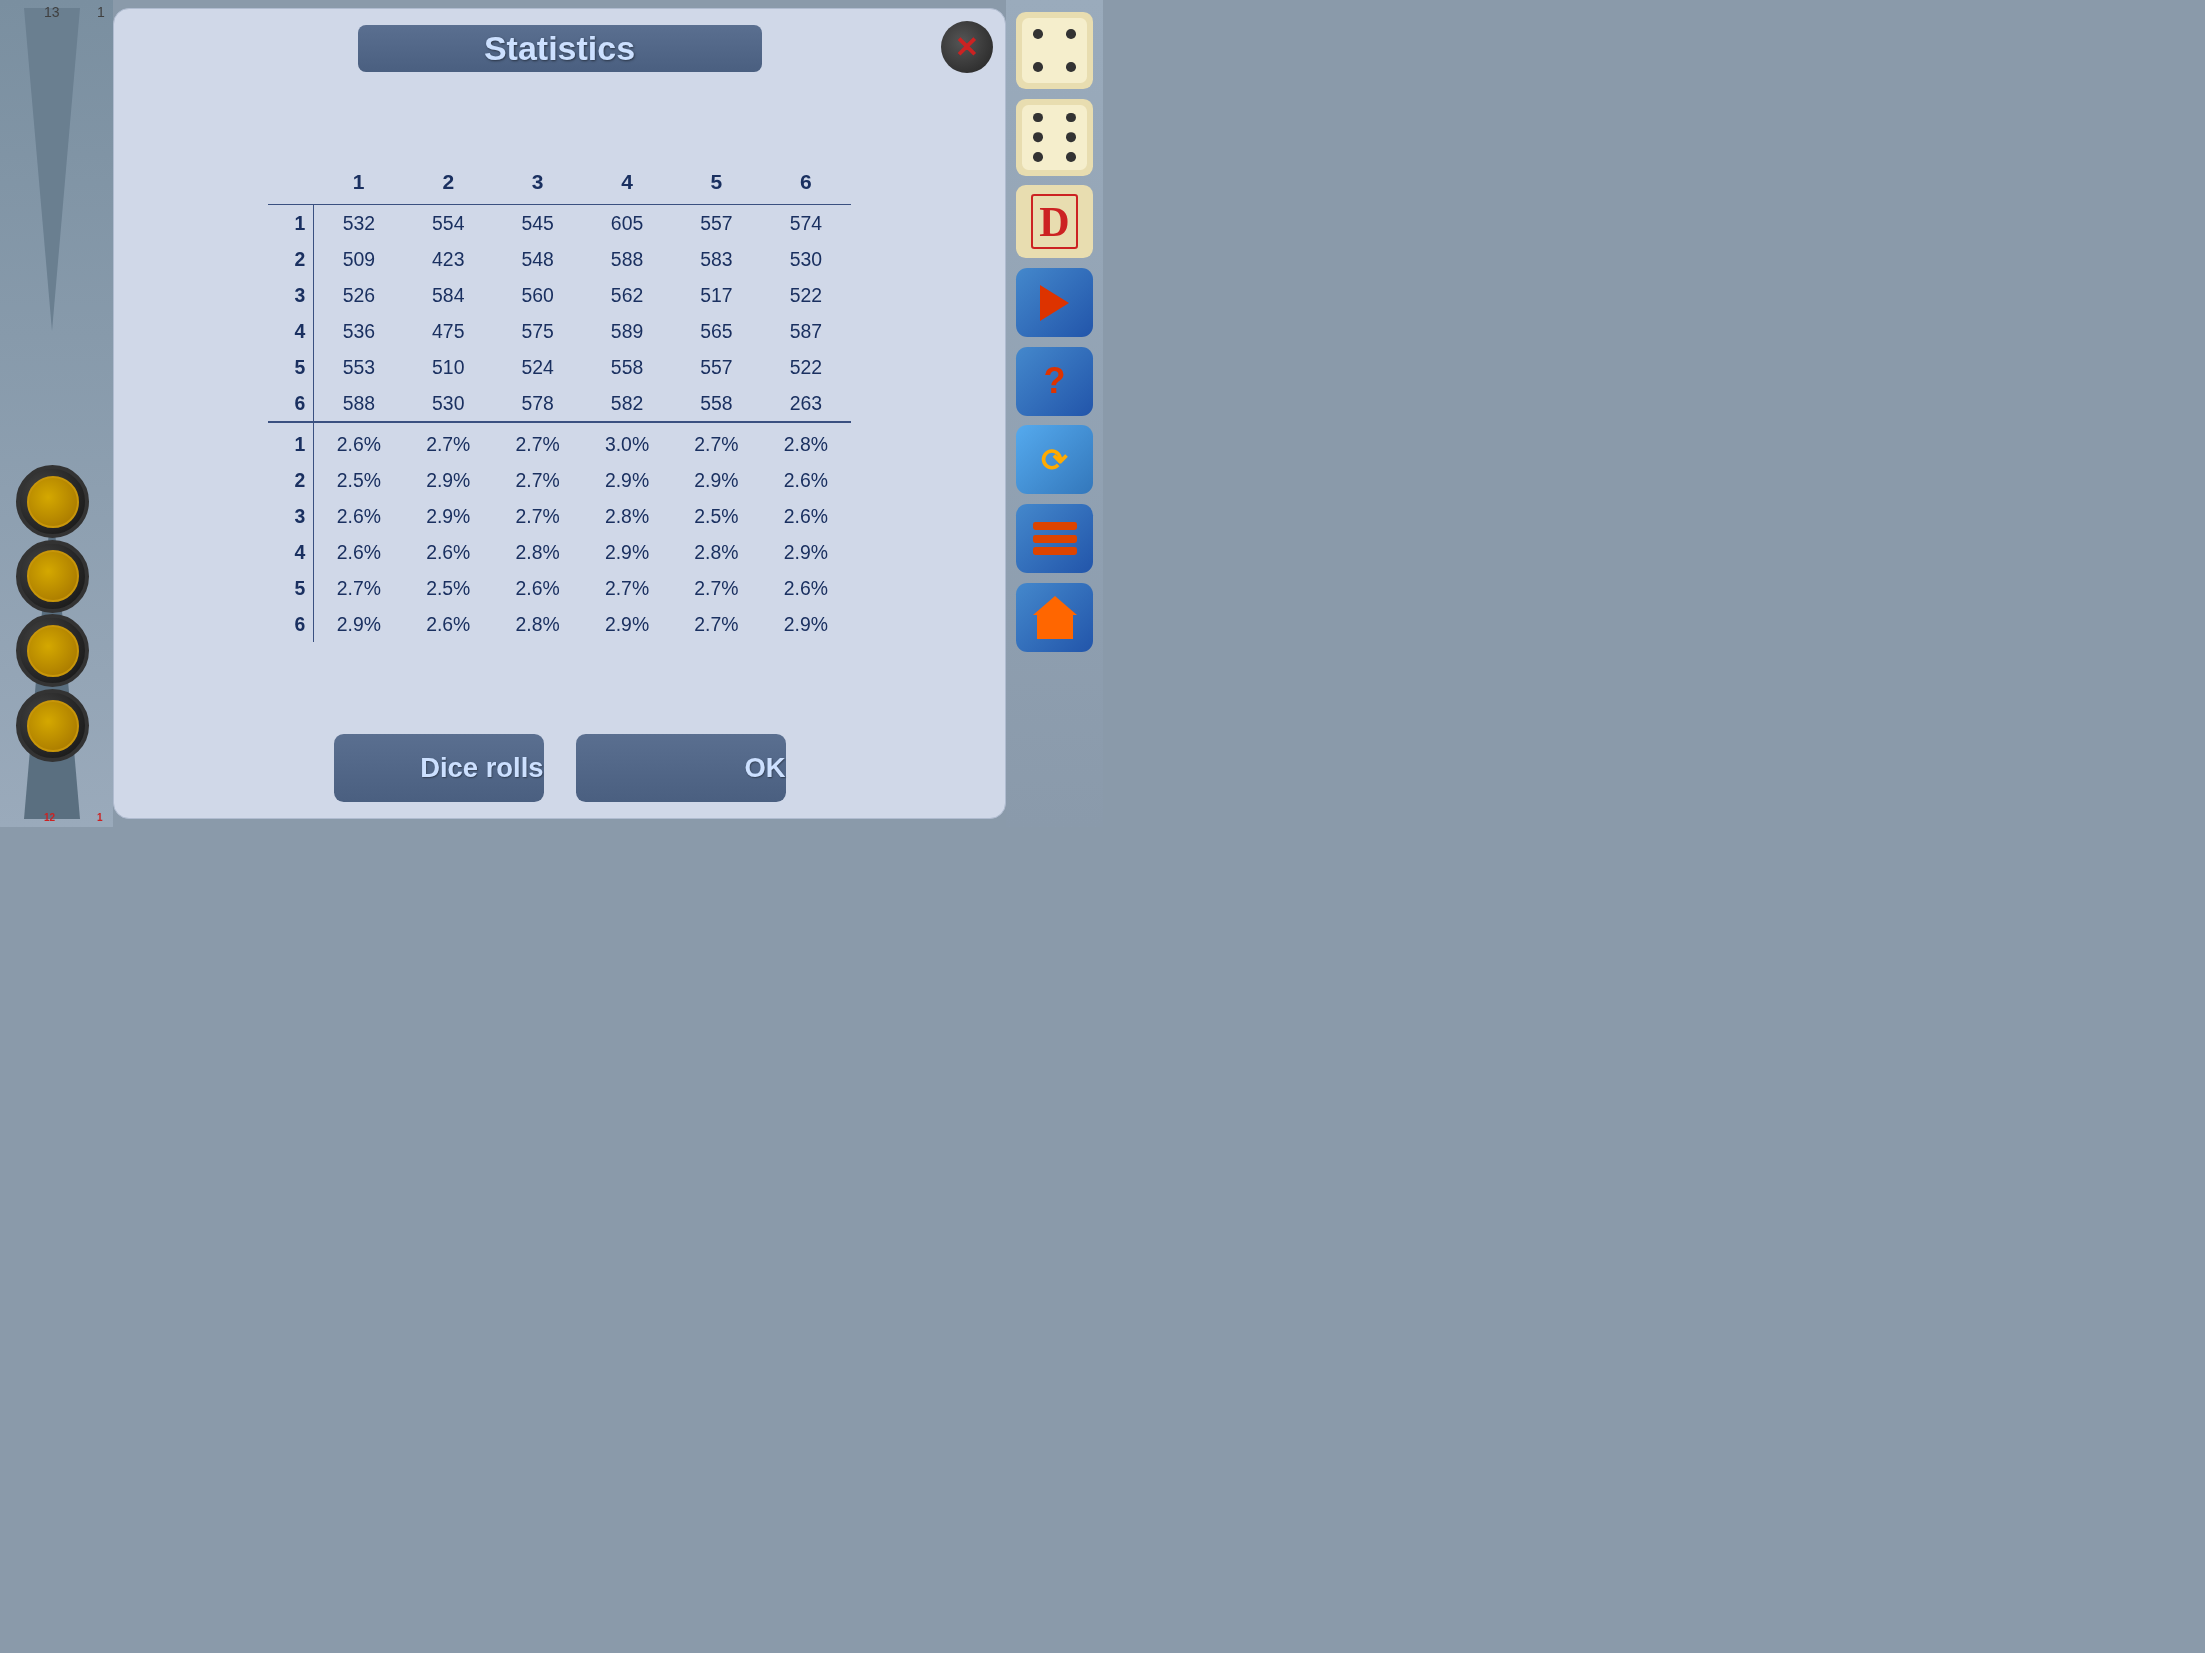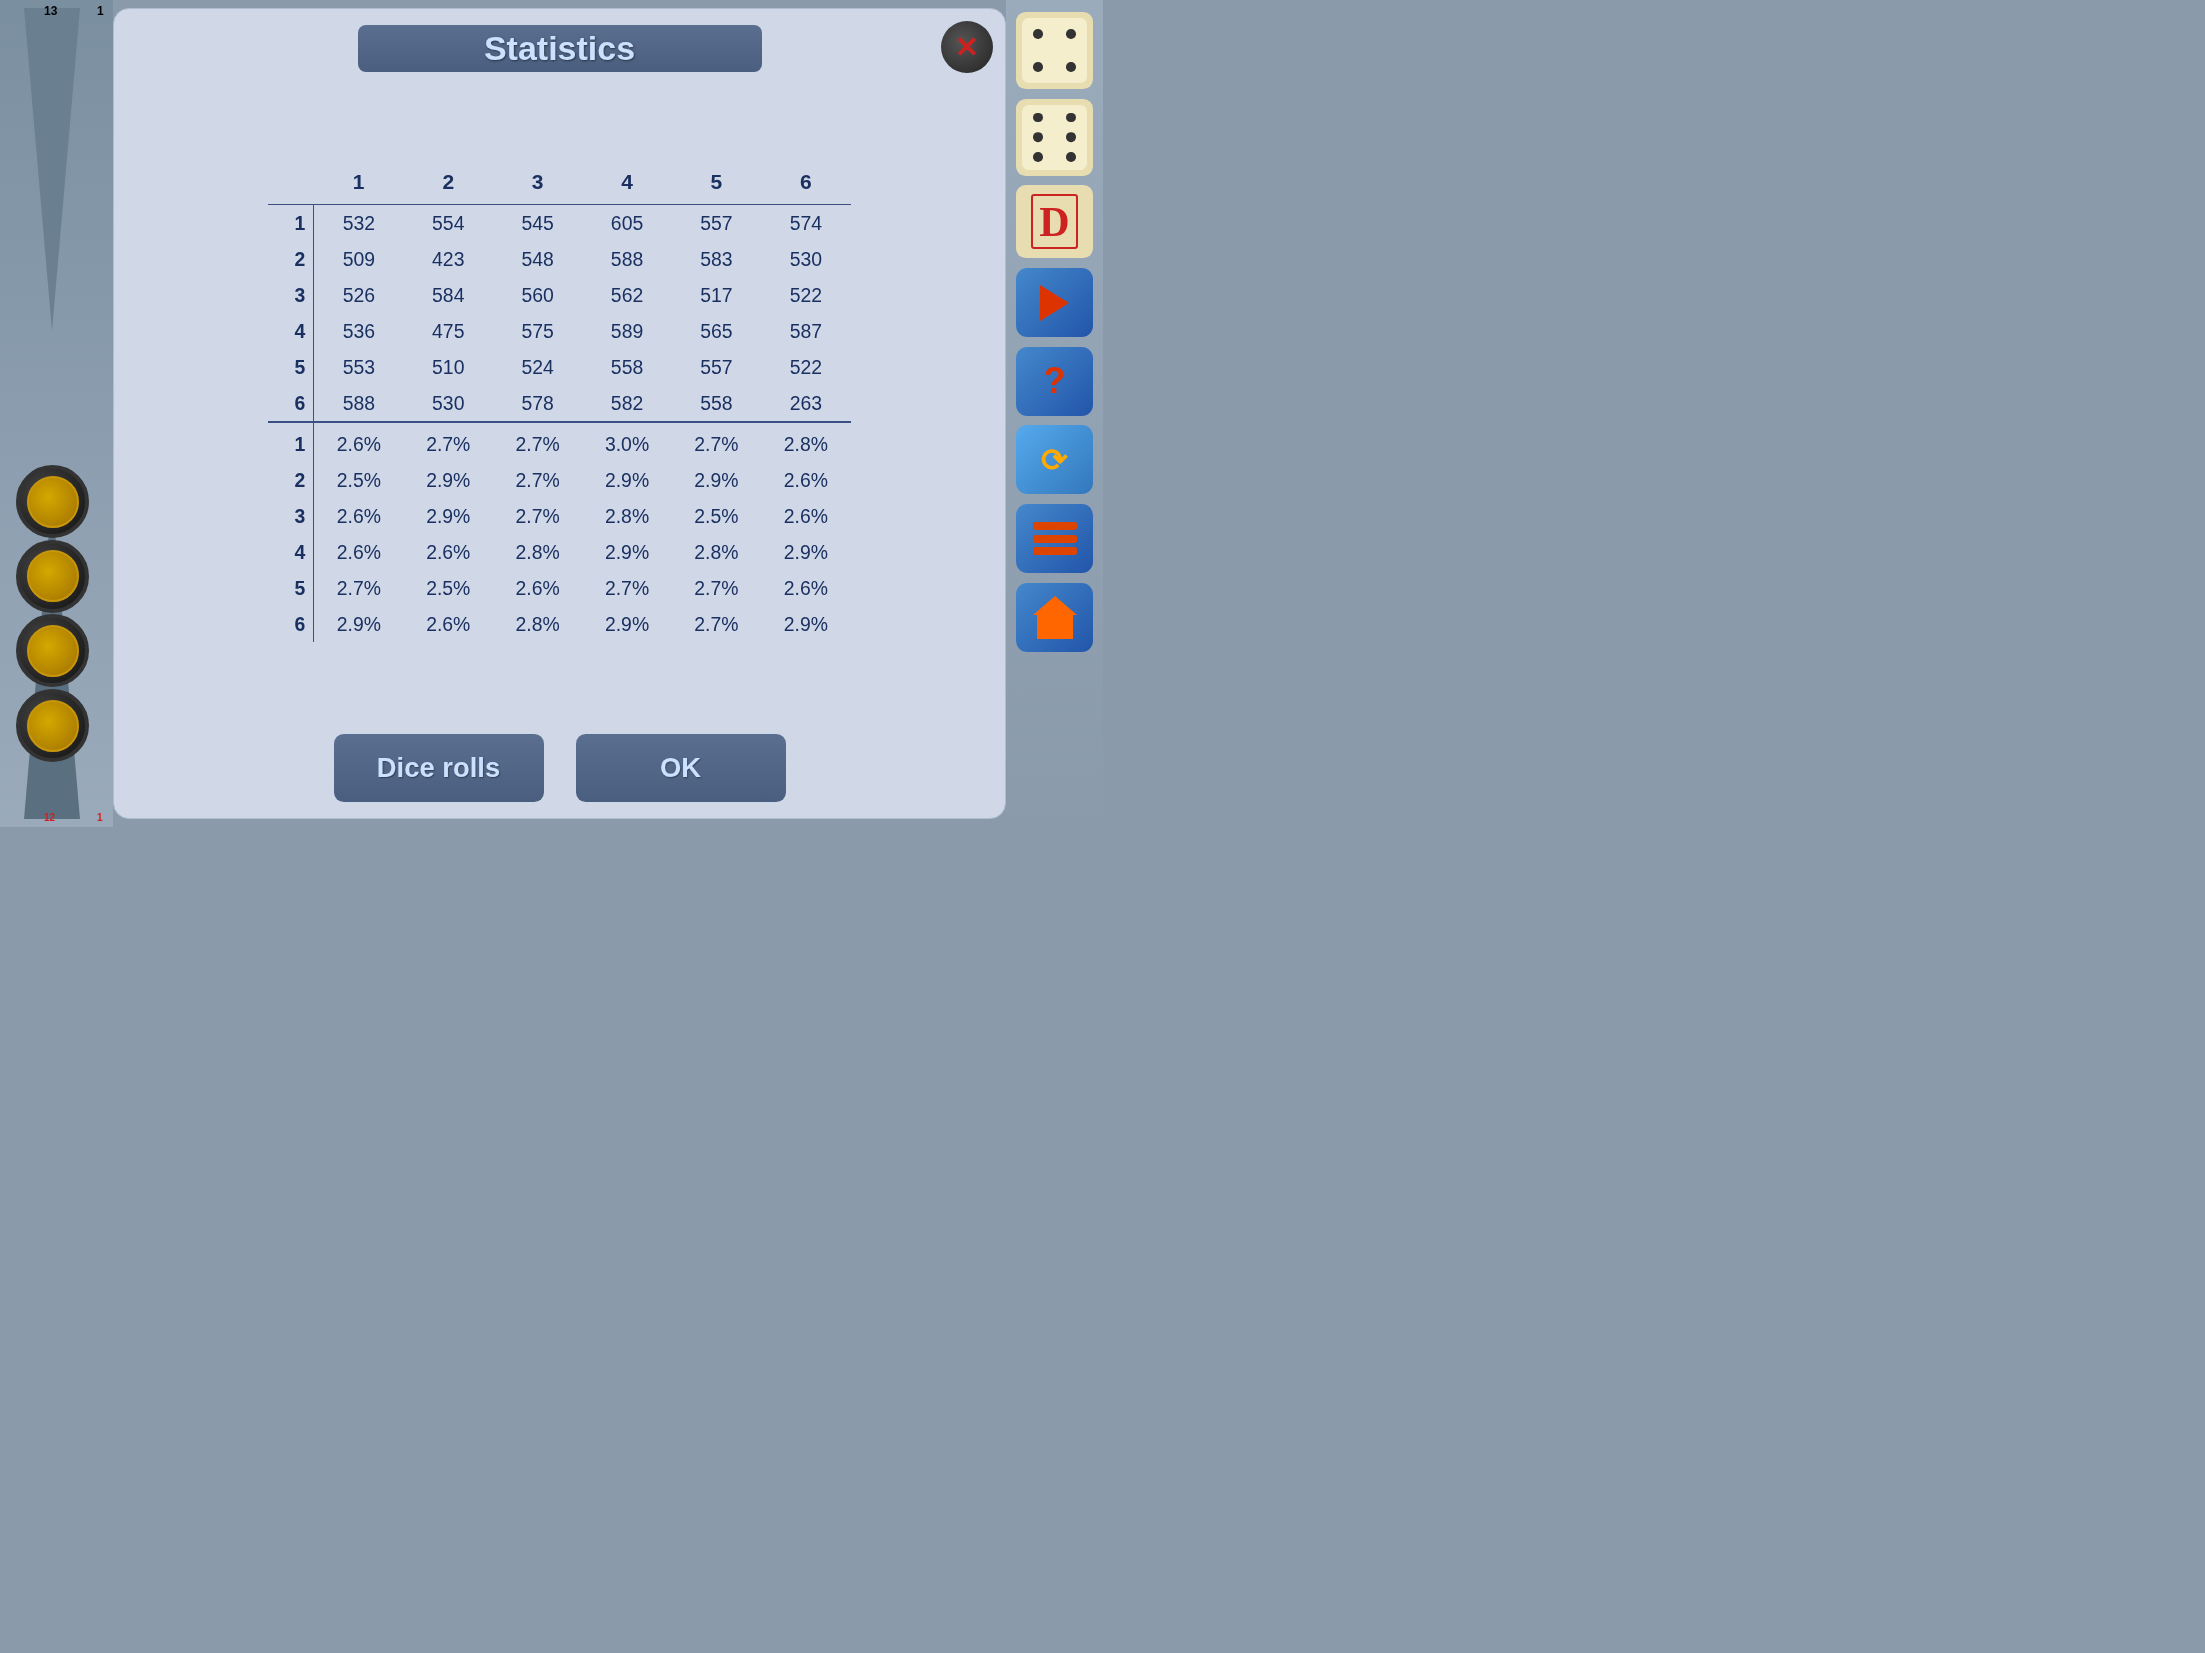--- a/index.html
+++ b/index.html
@@ -40,23 +40,23 @@
       height: 0;
       border-left: 28px solid transparent;
       border-right: 28px solid transparent;
       border-bottom: 323px solid #5a6f80;
     }
 
     
     .num-top {
       position: absolute;
       top: 4px;
-      color: #000000;
-      font-size: 12px;
-      font-weight: bold;
+      color: #404040;
+      font-size: 14px;
+      font-weight: normal;
     }
     .num-top.left { left: 44px; }
     .num-top.right { left: 97px; }
 
     .num-bottom {
       position: absolute;
       bottom: 4px;
       color: #cc2222;
       font-size: 10px;
       font-weight: bold;
@@ -318,21 +318,21 @@
       background: linear-gradient(to bottom, #5a6f90, #4a5f80);
       border: none;
       border-radius: 9.7px;
       color: #cce0ff;
       font-size: 27.4px;
       font-weight: bold;
       padding: 18px 0;
       cursor: pointer;
       text-shadow: 0.8px 0.8px 1.6px rgba(0,0,0,0.4);
     }
-    .btn-small { width: 210px; }
+    .btn-small { width: 210px; text-align: right; }
     .btn-medium { width: 258px; }
 
     
     .lines-icon {
       display: flex;
       flex-direction: column;
       gap: 4.8px;
     }
     .line-bar {
       width: 44px;

